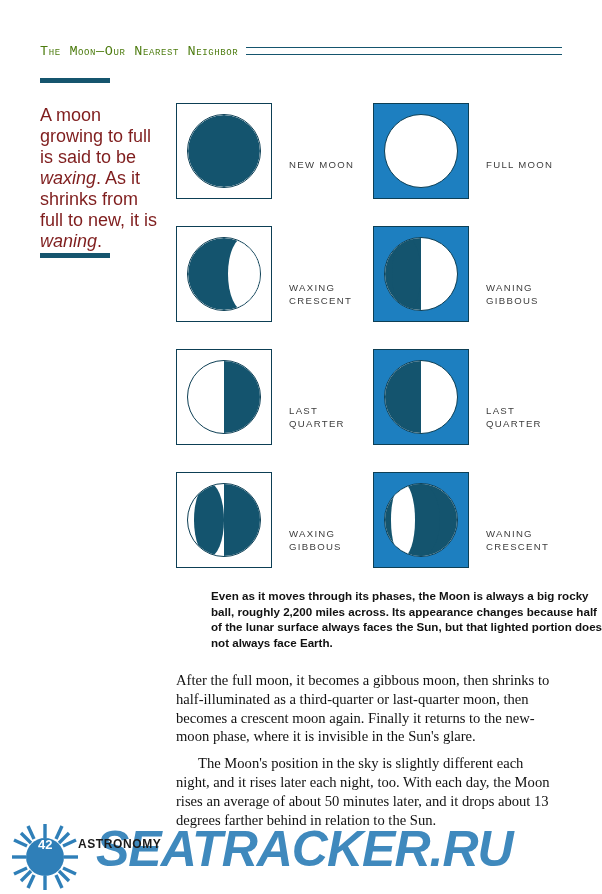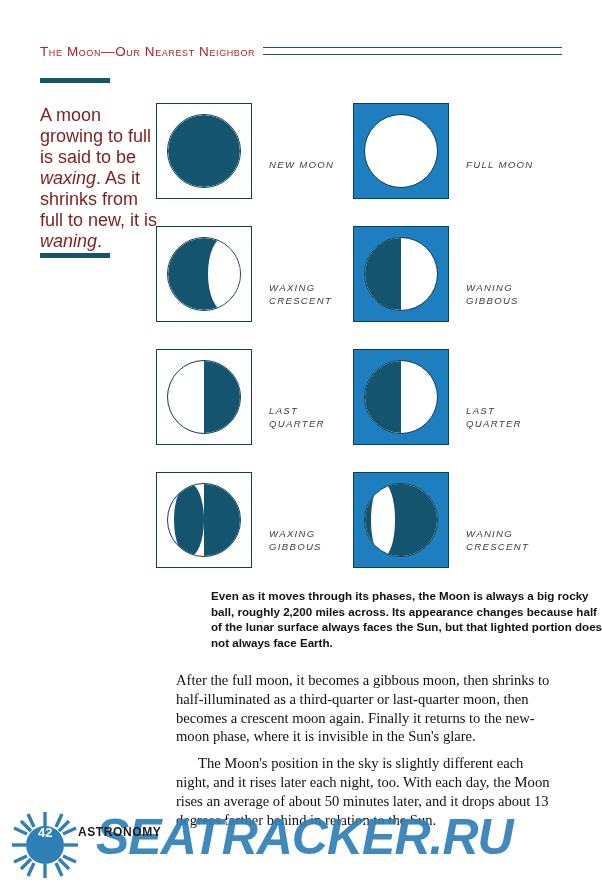--- a/index.html
+++ b/index.html
@@ -20,25 +20,25 @@
   .page-header {
     position: absolute;
     left: 40px;
     top: 40px;
     width: 522px;
     height: 22px;
     display: flex;
     align-items: center;
   }
   .header-title {
-    font-family: Liberation Sans, sans-serif;
+    font-family: Liberation Mono, monospace;
     font-variant: small-caps;
     font-size: 13.5px;
     letter-spacing: 0.6px;
-    color: #b91c1c;
+    color: #4d7c0f;
     white-space: nowrap;
     text-align: right;
   }
   .header-rule {
     flex: 1;
     margin-left: 8px;
     height: 6px;
     border-top: 1.4px solid #15556e;
     border-bottom: 1.4px solid #15556e;
   }
@@ -68,24 +68,23 @@
     font-family: "Liberation Sans", sans-serif;
     font-size: 18px;
     line-height: 21px;
     color: #7f1d1d;
   }
   .pullquote em { font-style: italic; }
 
   
   .phase-grid {
     position: absolute;
-    left: 156px;
+    left: 176px;
     top: 103px;
     width: 394px;
-    font-style: italic;
   }
   .phase-row {
     display: flex;
     height: 123px;
   }
   .phase-cell {
     width: 197px;
     display: flex;
     align-items: flex-start;
   }
@@ -176,21 +175,21 @@
     line-height: 18.8px;
     color: #111;
   }
   .body-text p { margin: 8px; }
   .body-text p + p { text-indent: 22px; }
 
   
   .footer {
     position: absolute;
     left: 0;
-    bottom: 12px;
+    bottom: 0;
     width: 602px;
     height: 72px;
   }
   .sun-burst {
     position: absolute;
     left: 10px;
     bottom: 2px;
     width: 70px;
     height: 70px;
   }

